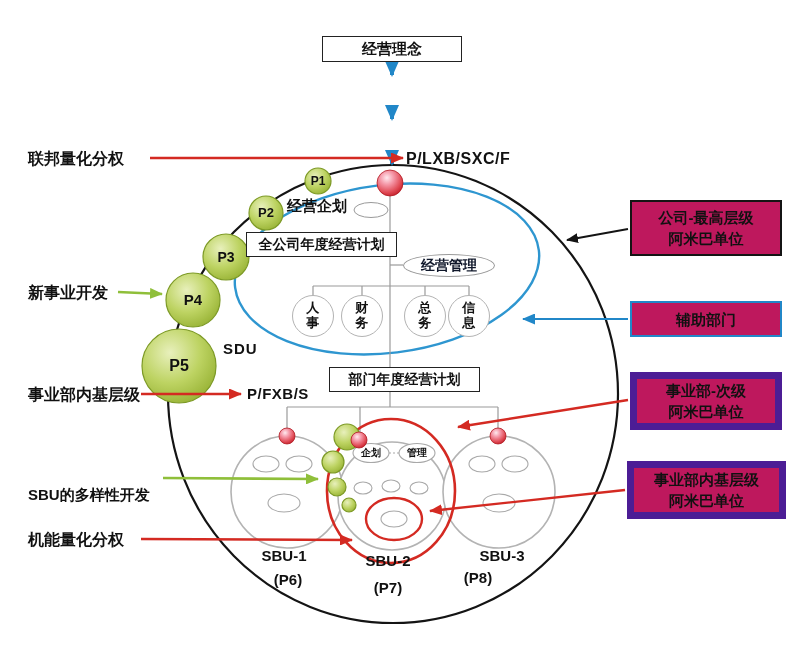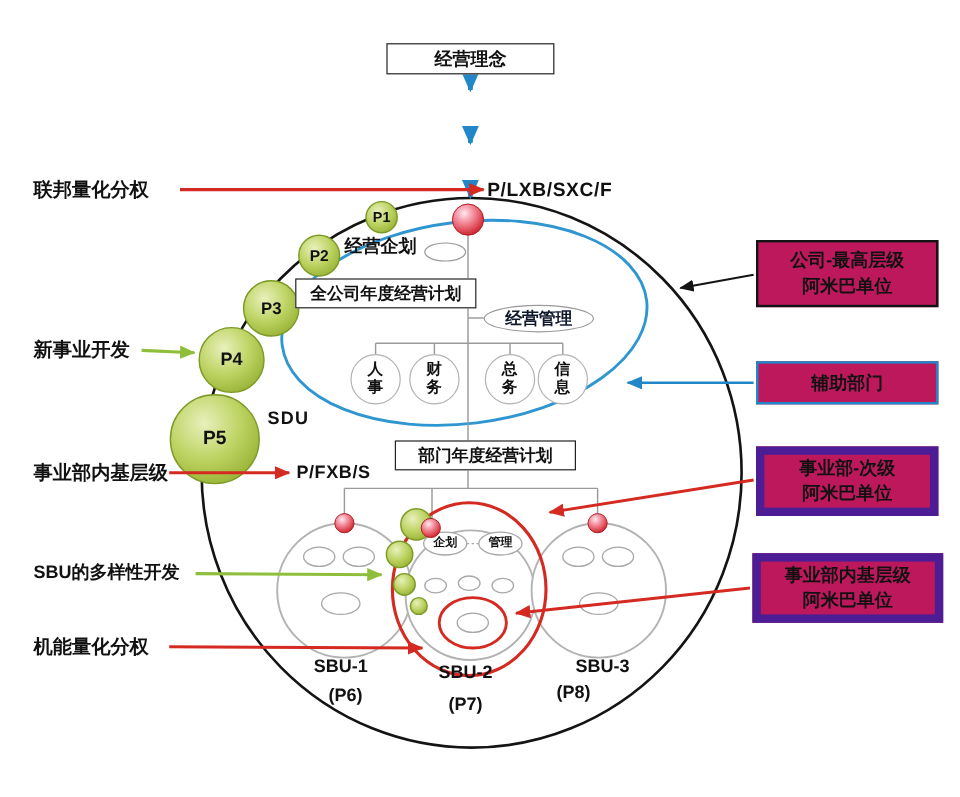--- a/index.html
+++ b/index.html
@@ -153,21 +153,21 @@
   <div class="boxed" style="left:322px; top:36px; width:140px; height:26px; font-size:15px;">
       <span>经营理念</span>
     </div>
 
   <div class="lbl" style="left:406px; top:149px; font-size:16px; letter-spacing:0.5px;">P/LXB/SXC/F</div>
   <div class="lbl" style="left:247px; top:385px; font-size:15px; letter-spacing:0.5px;">P/FXB/S</div>
 
   <div class="lbl" style="left:28px; top:149px; font-size:16px;">联邦量化分权</div>
   <div class="lbl" style="left:28px; top:283px; font-size:16px;">新事业开发</div>
   <div class="lbl" style="left:28px; top:385px; font-size:16px;">事业部内基层级</div>
-  <div class="lbl" style="left:28px; top:469px; font-size:15px;">SBU的多样性开发</div>
+  <div class="lbl" style="left:28px; top:486px; font-size:15px;">SBU的多样性开发</div>
   <div class="lbl" style="left:28px; top:530px; font-size:16px;">机能量化分权</div>
 
   <div class="lbl" style="left:287px; top:197px; font-size:15px;">经营企划</div>
   <div class="boxed" style="left:246px; top:232px; width:151px; height:25px; font-size:14px; border-width:1px;">
       <span>全公司年度经营计划</span>
     </div>
   <div class="ellipse" style="left:403px; top:254px; width:92px; height:23px; font-size:14px;">
       <span>经营管理</span>
     </div>
 

